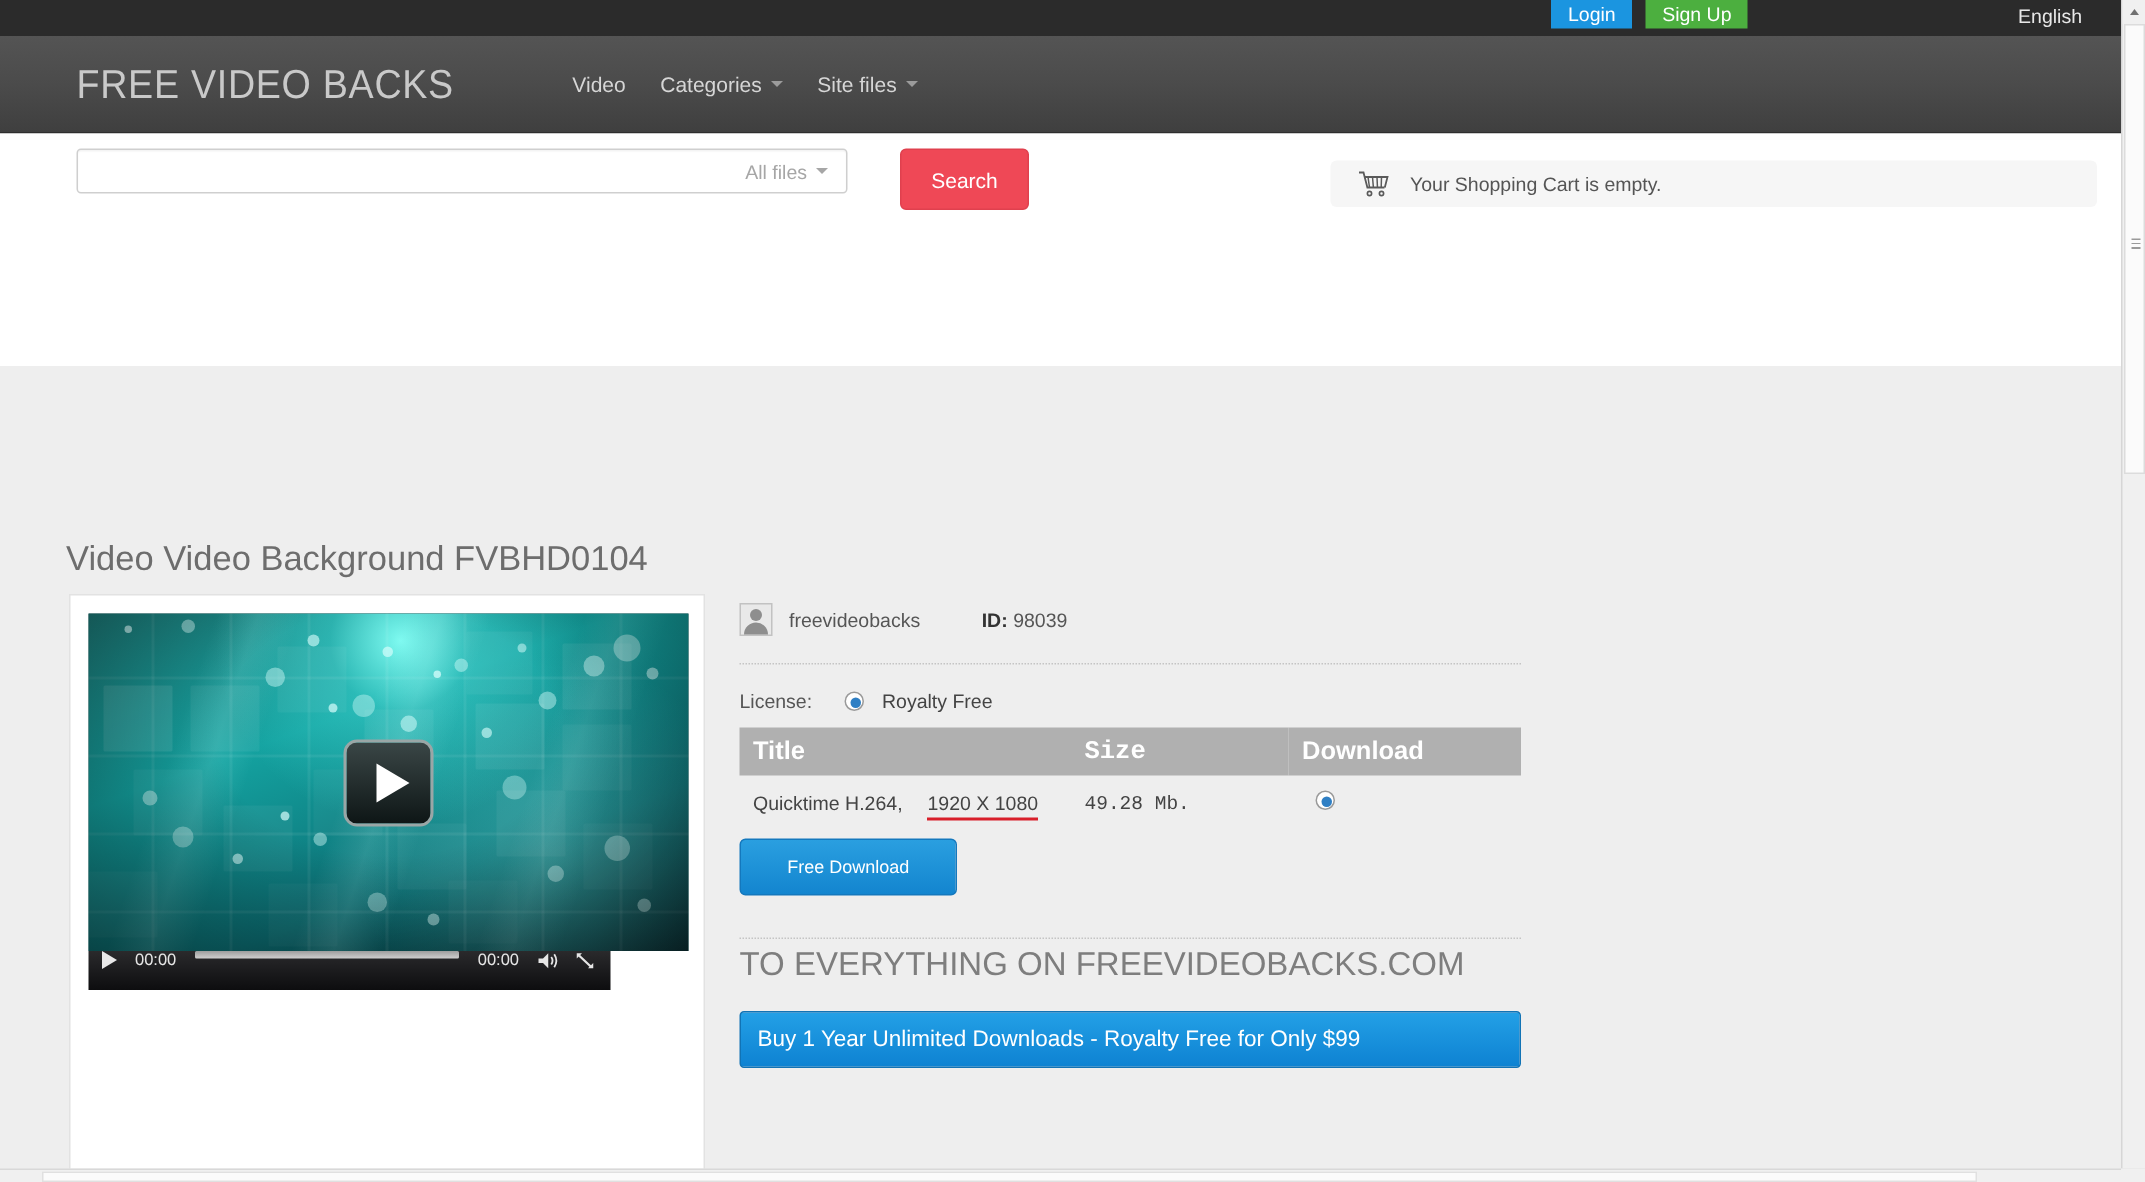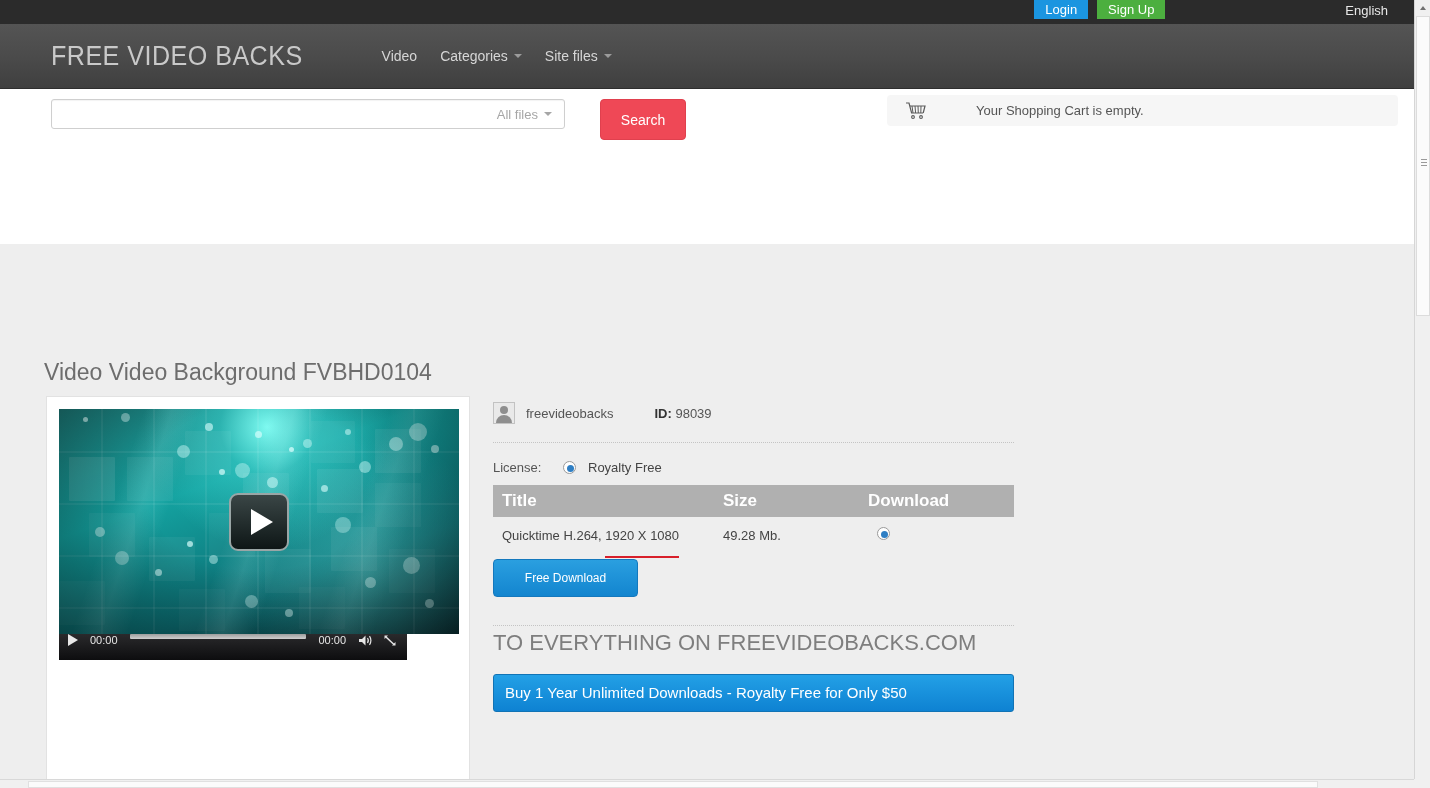--- a/index.html
+++ b/index.html
@@ -130,21 +130,21 @@
   }
   .cart {
     position: absolute; left: 887px; top: 98px - 98px;
     top: 2px;
     width: 511px; height: 31px;
     background: #f6f6f6;
     border-radius: 4px;
     display: flex; align-items: center;
     top: 2px;
   }
-  .cart { top: 6px; gap: 36px; }
+  .cart { top: 18px; }
   .cart-icon { margin-left: 18px; margin-right: 13px; display: block; }
   .cart-text { color: #555; font-size: 13px; }
 
   
   .content {
     background: #eeeeee;
     min-height: 545px;
     position: relative;
   }
   .page-title {
@@ -288,26 +288,27 @@
     font-size: 17px;
     text-align: left;
     padding: 6px 0 6px 9px;
     font-weight: bold;
   }
   table.files td {
     font-size: 13px; color: #444;
     padding: 10px 0 10px 9px;
     background: transparent;
   }
-  .col-size { width: 145px; }
+  .col-size { width: 145px; font-family: Liberation Mono, monospace; }
   .col-dl { width: 155px; }
   .dl-radio { margin-left: 9px; }
   .fmt-underline {
     border-bottom: 2px solid #d81f2a;
-    padding-bottom: 13px;
+    padding-bottom: 2px;
+    margin-left: 13px;
   }
 
   .btn-free {
     margin-top: 6px;
     width: 145px; height: 38px;
     background: linear-gradient(to bottom, #2a9fe0, #1385cf);
     border: 1px solid #1478bd;
     border-radius: 4px;
     color: #fff; font-size: 12px;
     cursor: pointer;
@@ -562,21 +563,21 @@
             </tr>
           </tbody>
         </table>
 
         <button class="btn-free">Free Download</button>
 
         <div class="divider2"></div>
 
         <div class="promo-h2">TO EVERYTHING ON FREEVIDEOBACKS.COM</div>
 
-        <a class="promo-btn">Buy 1 Year Unlimited Downloads - Royalty Free for Only $50</a>
+        <a class="promo-btn">Buy 1 Year Unlimited Downloads - Royalty Free for Only $99</a>
         
       </div>
 
       <svg class="arrow-annot" width="120" height="48" viewBox="0 0 120 48">
         <path d="M100 6 C84 10, 70 16, 58 20 C50 22, 44 24, 40 25" fill="none" stroke="#d81f2a" stroke-width="2.6" stroke-linecap="round"></path>
         <path d="M40 25 C47 27, 56 29, 66 30 C78 31, 92 31, 104 31" fill="none" stroke="#d81f2a" stroke-width="2.6" stroke-linecap="round"></path>
         <path d="M40 25 C44 30, 48 36, 52 40" fill="none" stroke="#d81f2a" stroke-width="2.6" stroke-linecap="round"></path>
         <path d="M40 25 C37 25, 33 25, 30 25" fill="none" stroke="#d81f2a" stroke-width="2.6" stroke-linecap="round"></path>
       </svg>
 

